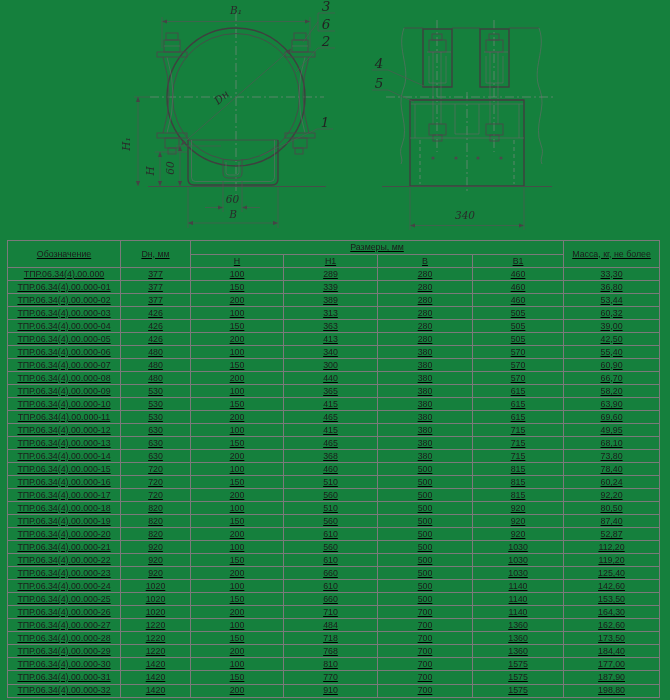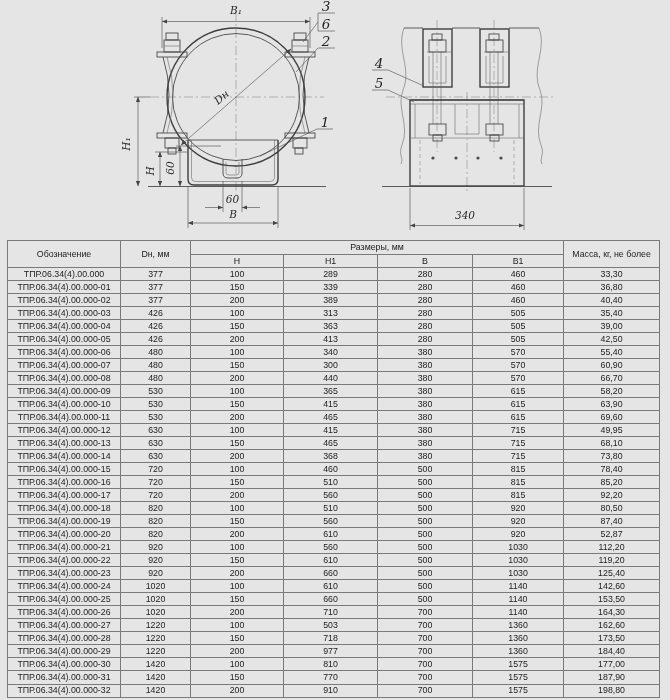--- a/index.html
+++ b/index.html
@@ -1,31 +1,31 @@
 <!DOCTYPE html>
 <html><head>
 <meta charset="utf-8">
 <style>
   html,body{margin:0;padding:0;background:#fff;}
-  .page{position:relative;width:670px;height:700px;background:#e5e5e5;overflow:hidden;
+  .page{position:relative;width:670px;height:700px;background:#15803d;overflow:hidden;
         font-family:"Liberation Sans",sans-serif;}
   .drawing{position:absolute;left:0;top:0;}
   
   .ol  {stroke:#3f3f3f;stroke-width:1.4;fill:none;}          
   .ml  {stroke:#4a4a4a;stroke-width:0.9;fill:none;}          
   .tl  {stroke:#6a6a6a;stroke-width:0.6;fill:none;}          
   .cl  {stroke:#8a8a8a;stroke-width:0.6;fill:none;stroke-dasharray:9 3 2 3;}
   .hid {stroke:#8a8a8a;stroke-width:0.6;fill:none;stroke-dasharray:4 3;}
   .dim {stroke:#555;stroke-width:0.65;fill:none;}
   .dimtxt{font-family:"DejaVu Serif",serif;font-style:italic;font-size:10.5px;
           fill:#2a2a2a;text-anchor:middle;}
   .co    {font-family:"DejaVu Serif",serif;font-style:italic;font-size:13.5px;
           fill:#222;text-anchor:middle;}
   
-  .tablewrap{position:absolute;left:7px;top:240px;width:652px;height:458px;}
+  .tablewrap{position:absolute;left:7px;top:240px;width:652px;height:458px;text-decoration:underline;}
   table{width:100%;height:100%;border-collapse:collapse;table-layout:fixed;
         border:1.5px solid #4a4a4a;}
   th,td{border:1px solid #7a7a7a;padding:0;text-align:center;vertical-align:middle;
         font-size:8.8px;line-height:11px;color:#1c1c1c;font-weight:400;
         white-space:nowrap;overflow:hidden;}
   thead tr.h1{height:14px;} thead tr.h2{height:13px;}
   tbody tr{height:13px;}
 </style>
 </head>
 <body>
@@ -240,30 +240,30 @@
             <td>460</td>
             <td>36,80</td>
           </tr>
           <tr>
             <td>ТПР.06.34(4).00.000-02</td>
             <td>377</td>
             <td>200</td>
             <td>389</td>
             <td>280</td>
             <td>460</td>
-            <td>40,40</td>
+            <td>53,44</td>
           </tr>
           <tr>
             <td>ТПР.06.34(4).00.000-03</td>
             <td>426</td>
             <td>100</td>
             <td>313</td>
             <td>280</td>
             <td>505</td>
-            <td>35,40</td>
+            <td>60,32</td>
           </tr>
           <tr>
             <td>ТПР.06.34(4).00.000-04</td>
             <td>426</td>
             <td>150</td>
             <td>363</td>
             <td>280</td>
             <td>505</td>
             <td>39,00</td>
           </tr>
@@ -366,21 +366,21 @@
             <td>815</td>
             <td>78,40</td>
           </tr>
           <tr>
             <td>ТПР.06.34(4).00.000-16</td>
             <td>720</td>
             <td>150</td>
             <td>510</td>
             <td>500</td>
             <td>815</td>
-            <td>85,20</td>
+            <td>60,24</td>
           </tr>
           <tr>
             <td>ТПР.06.34(4).00.000-17</td>
             <td>720</td>
             <td>200</td>
             <td>560</td>
             <td>500</td>
             <td>815</td>
             <td>92,20</td>
           </tr>
@@ -462,39 +462,39 @@
             <td>200</td>
             <td>710</td>
             <td>700</td>
             <td>1140</td>
             <td>164,30</td>
           </tr>
           <tr>
             <td>ТПР.06.34(4).00.000-27</td>
             <td>1220</td>
             <td>100</td>
-            <td>503</td>
+            <td>484</td>
             <td>700</td>
             <td>1360</td>
             <td>162,60</td>
           </tr>
           <tr>
             <td>ТПР.06.34(4).00.000-28</td>
             <td>1220</td>
             <td>150</td>
             <td>718</td>
             <td>700</td>
             <td>1360</td>
             <td>173,50</td>
           </tr>
           <tr>
             <td>ТПР.06.34(4).00.000-29</td>
             <td>1220</td>
             <td>200</td>
-            <td>977</td>
+            <td>768</td>
             <td>700</td>
             <td>1360</td>
             <td>184,40</td>
           </tr>
           <tr>
             <td>ТПР.06.34(4).00.000-30</td>
             <td>1420</td>
             <td>100</td>
             <td>810</td>
             <td>700</td>

